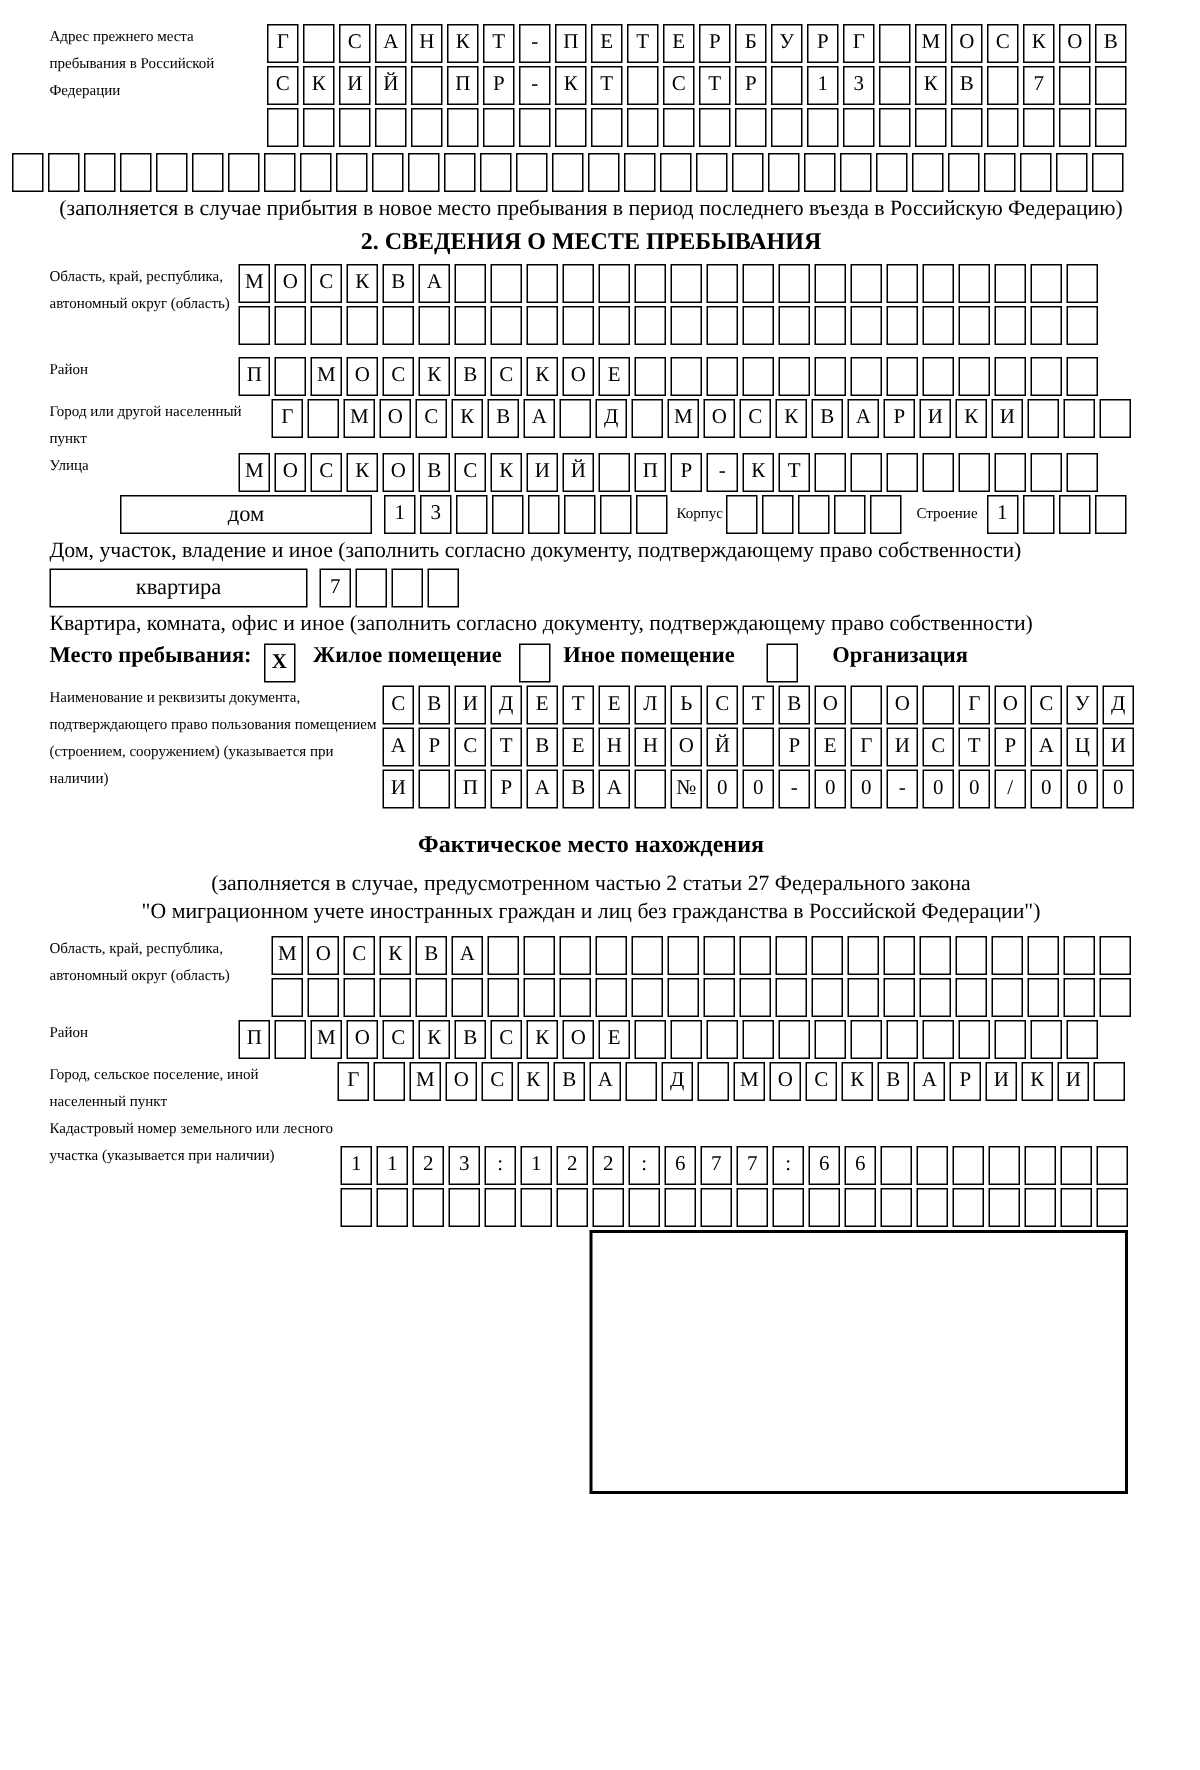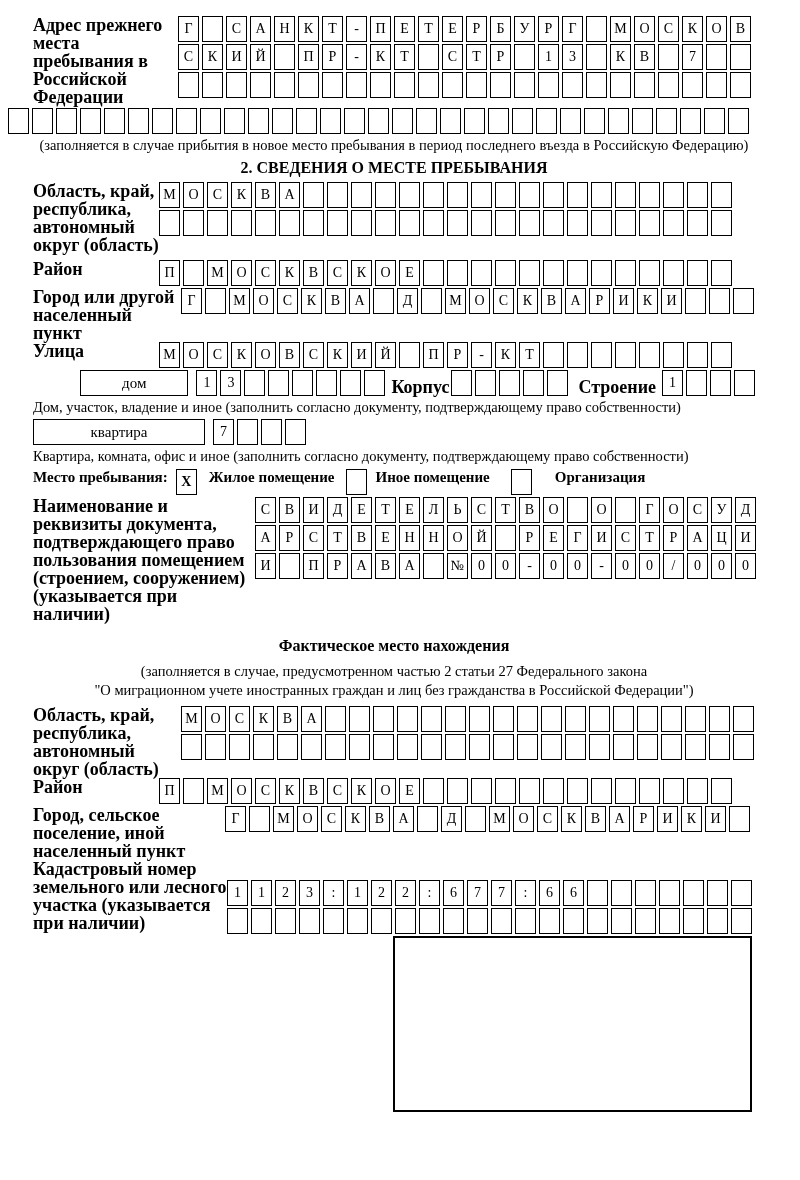--- a/index.html
+++ b/index.html
@@ -3,21 +3,21 @@
 <meta charset="utf-8">
 <style>
   html,body{margin:0;padding:0;background:#fff;}
   body{width:800px;height:1180px;overflow:hidden;color:#000;
        font-family:"Liberation Serif","DejaVu Serif",serif;}
   .page{box-sizing:border-box;width:800px;height:1180px;padding:16px 45px 0 33px;position:relative;}
 
   .corner{text-align:right;font-size:15px;line-height:20px;margin-bottom:14px;}
 
   .frow{display:flex;align-items:flex-start;}
-  .flabel{flex:0 0 auto;font-size:18px;line-height:18px;font-weight:bold;}
+  .flabel{flex:0 0 auto;font-size:10px;line-height:18px;}
   .gstack{display:flex;flex-direction:column;}
   .grid{display:flex;gap:3px;margin-bottom:2px;}
   .cell{box-sizing:border-box;flex:0 0 auto;width:21px;height:26px;border:1.5px solid #000;
         display:flex;align-items:center;justify-content:center;
         font-size:14px;line-height:1;background:#fff;}
   .widebox{box-sizing:border-box;height:26px;border:1.5px solid #000;display:flex;
            align-items:center;justify-content:center;font-size:15px;}
   .note{font-size:14.5px;line-height:19px;}
   .note.center{text-align:center;}
   .title{font-size:16px;font-weight:bold;text-align:center;line-height:21px;}
@@ -295,21 +295,21 @@
         <div class="cell"></div>
         <div class="cell"></div>
         <div class="cell"></div>
         <div class="cell"></div>
         <div class="cell"></div>
         <div class="cell"></div>
         <div class="cell"></div>
       </div>
   </div>
 
-  <div class="frow mb2" style="align-items:flex-end;padding-left:47px;">
+  <div class="frow mb2" style="align-items:center;padding-left:47px;">
     <div class="widebox" style="width:168px">дом</div>
     <div class="grid" style="margin-left:8px;margin-bottom:0">
         <div class="cell">1</div>
         <div class="cell">3</div>
         <div class="cell"></div>
         <div class="cell"></div>
         <div class="cell"></div>
         <div class="cell"></div>
         <div class="cell"></div>
         <div class="cell"></div>

